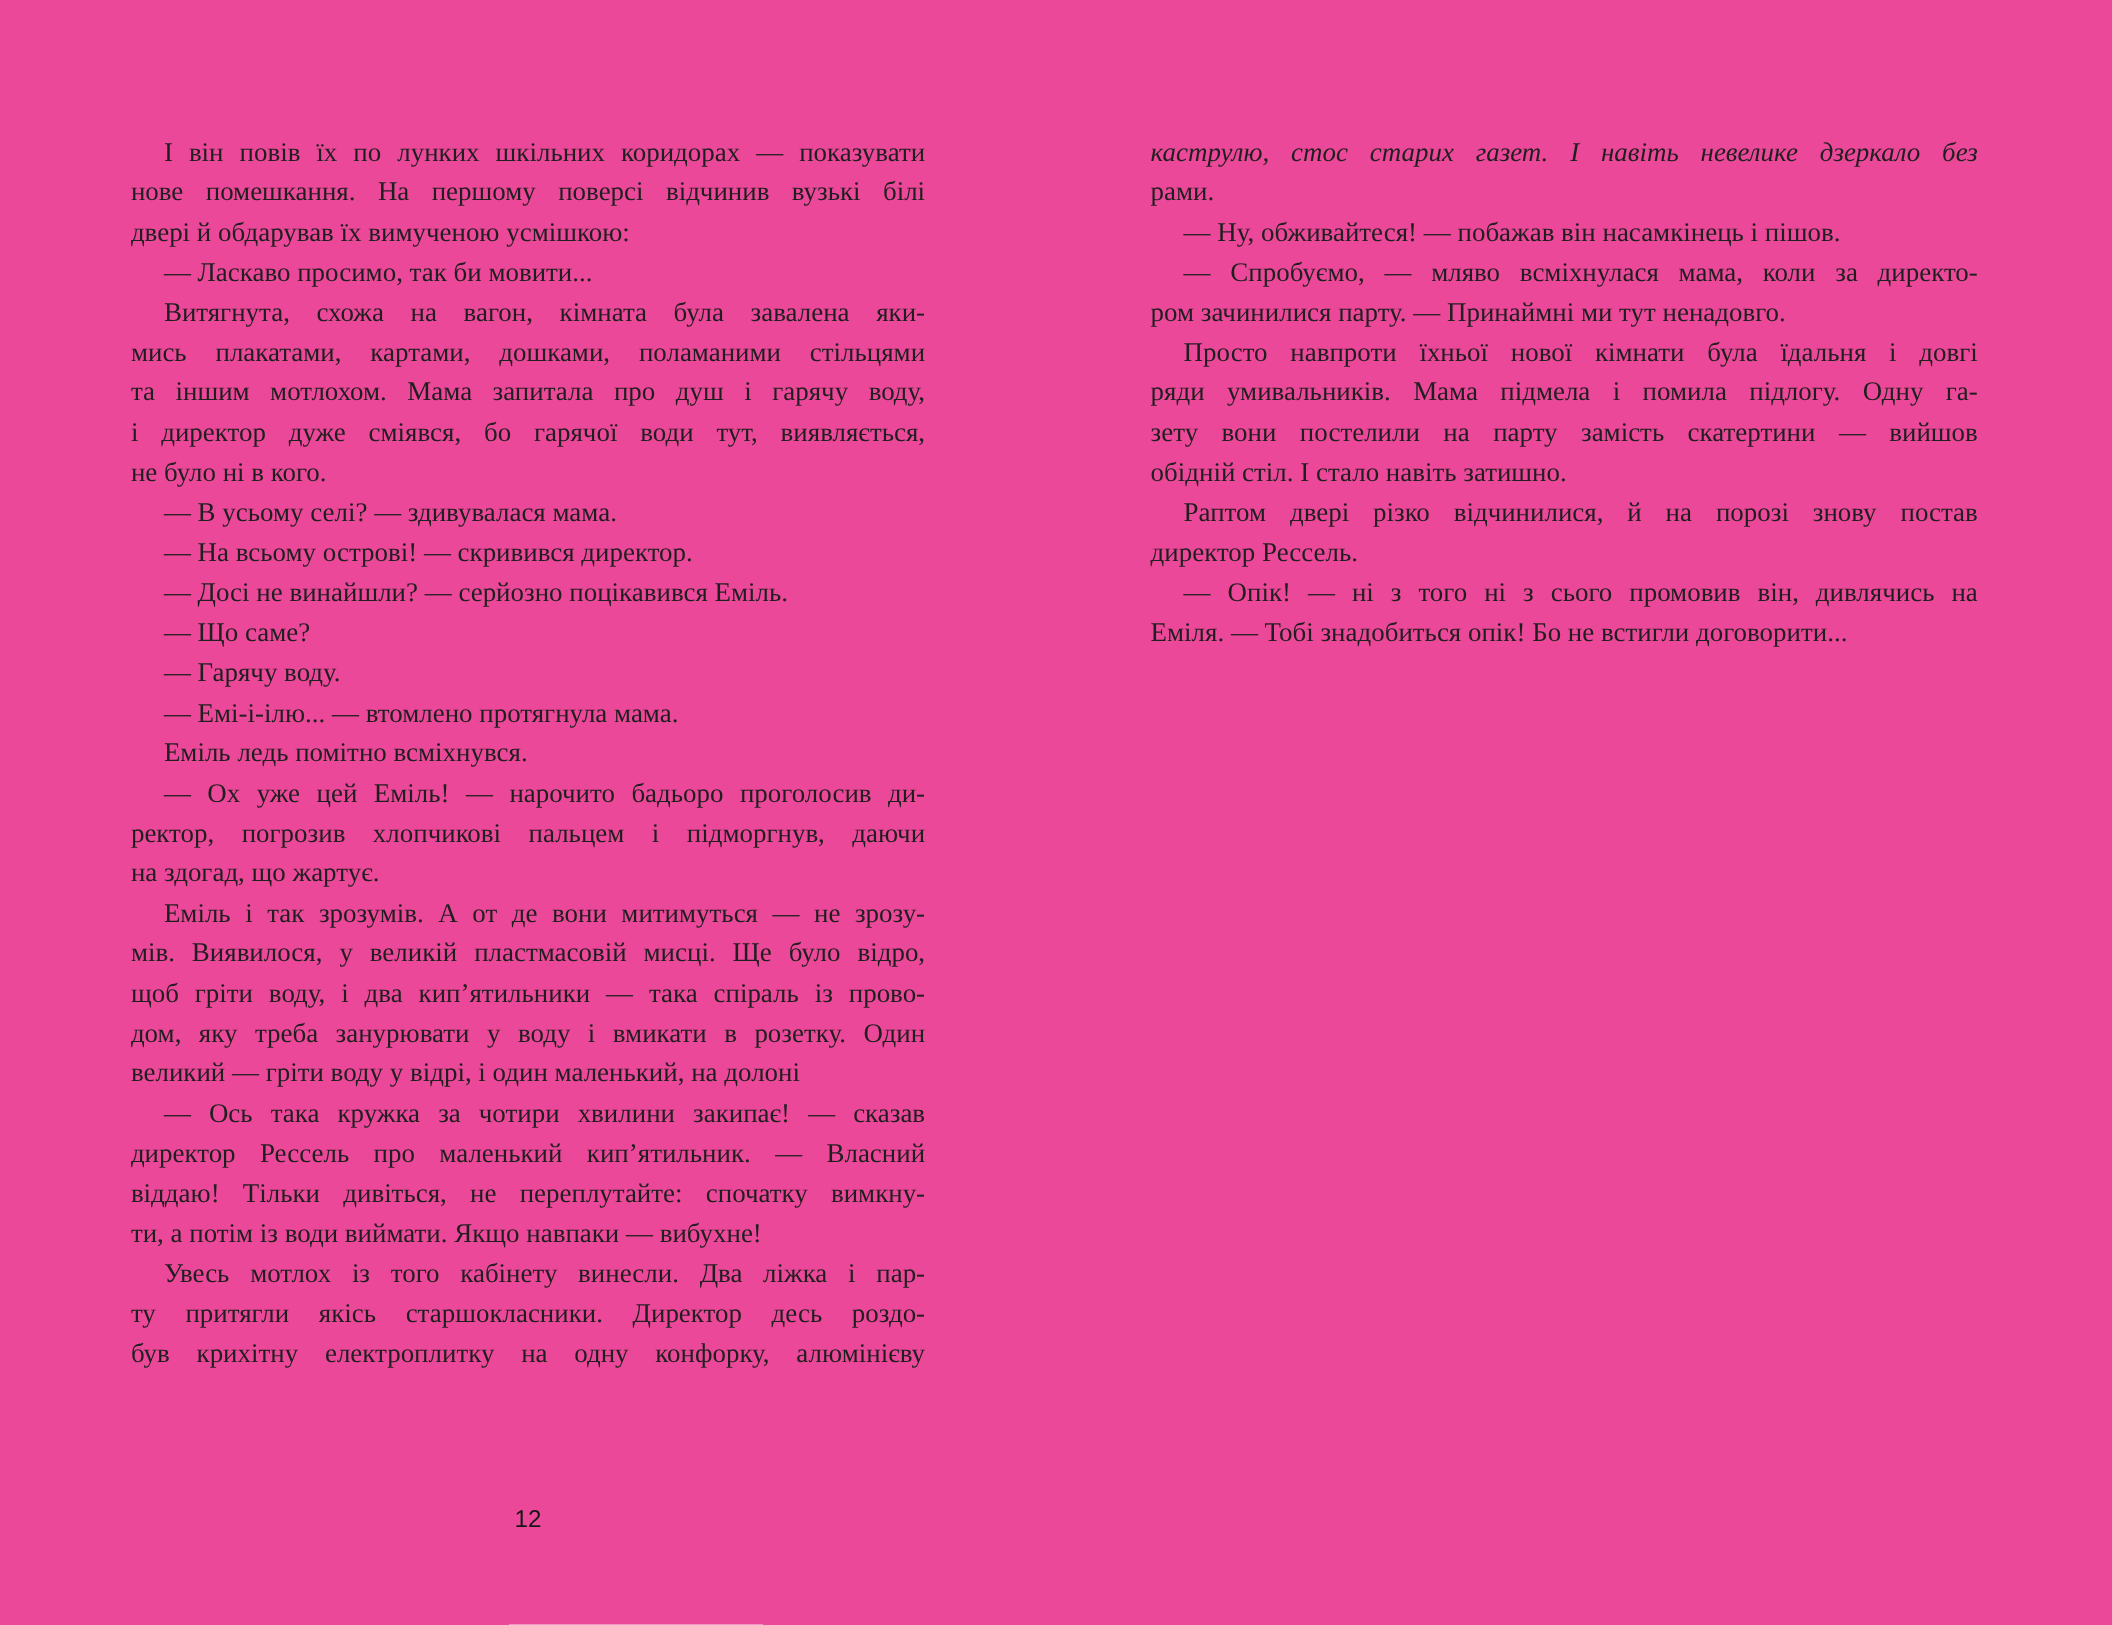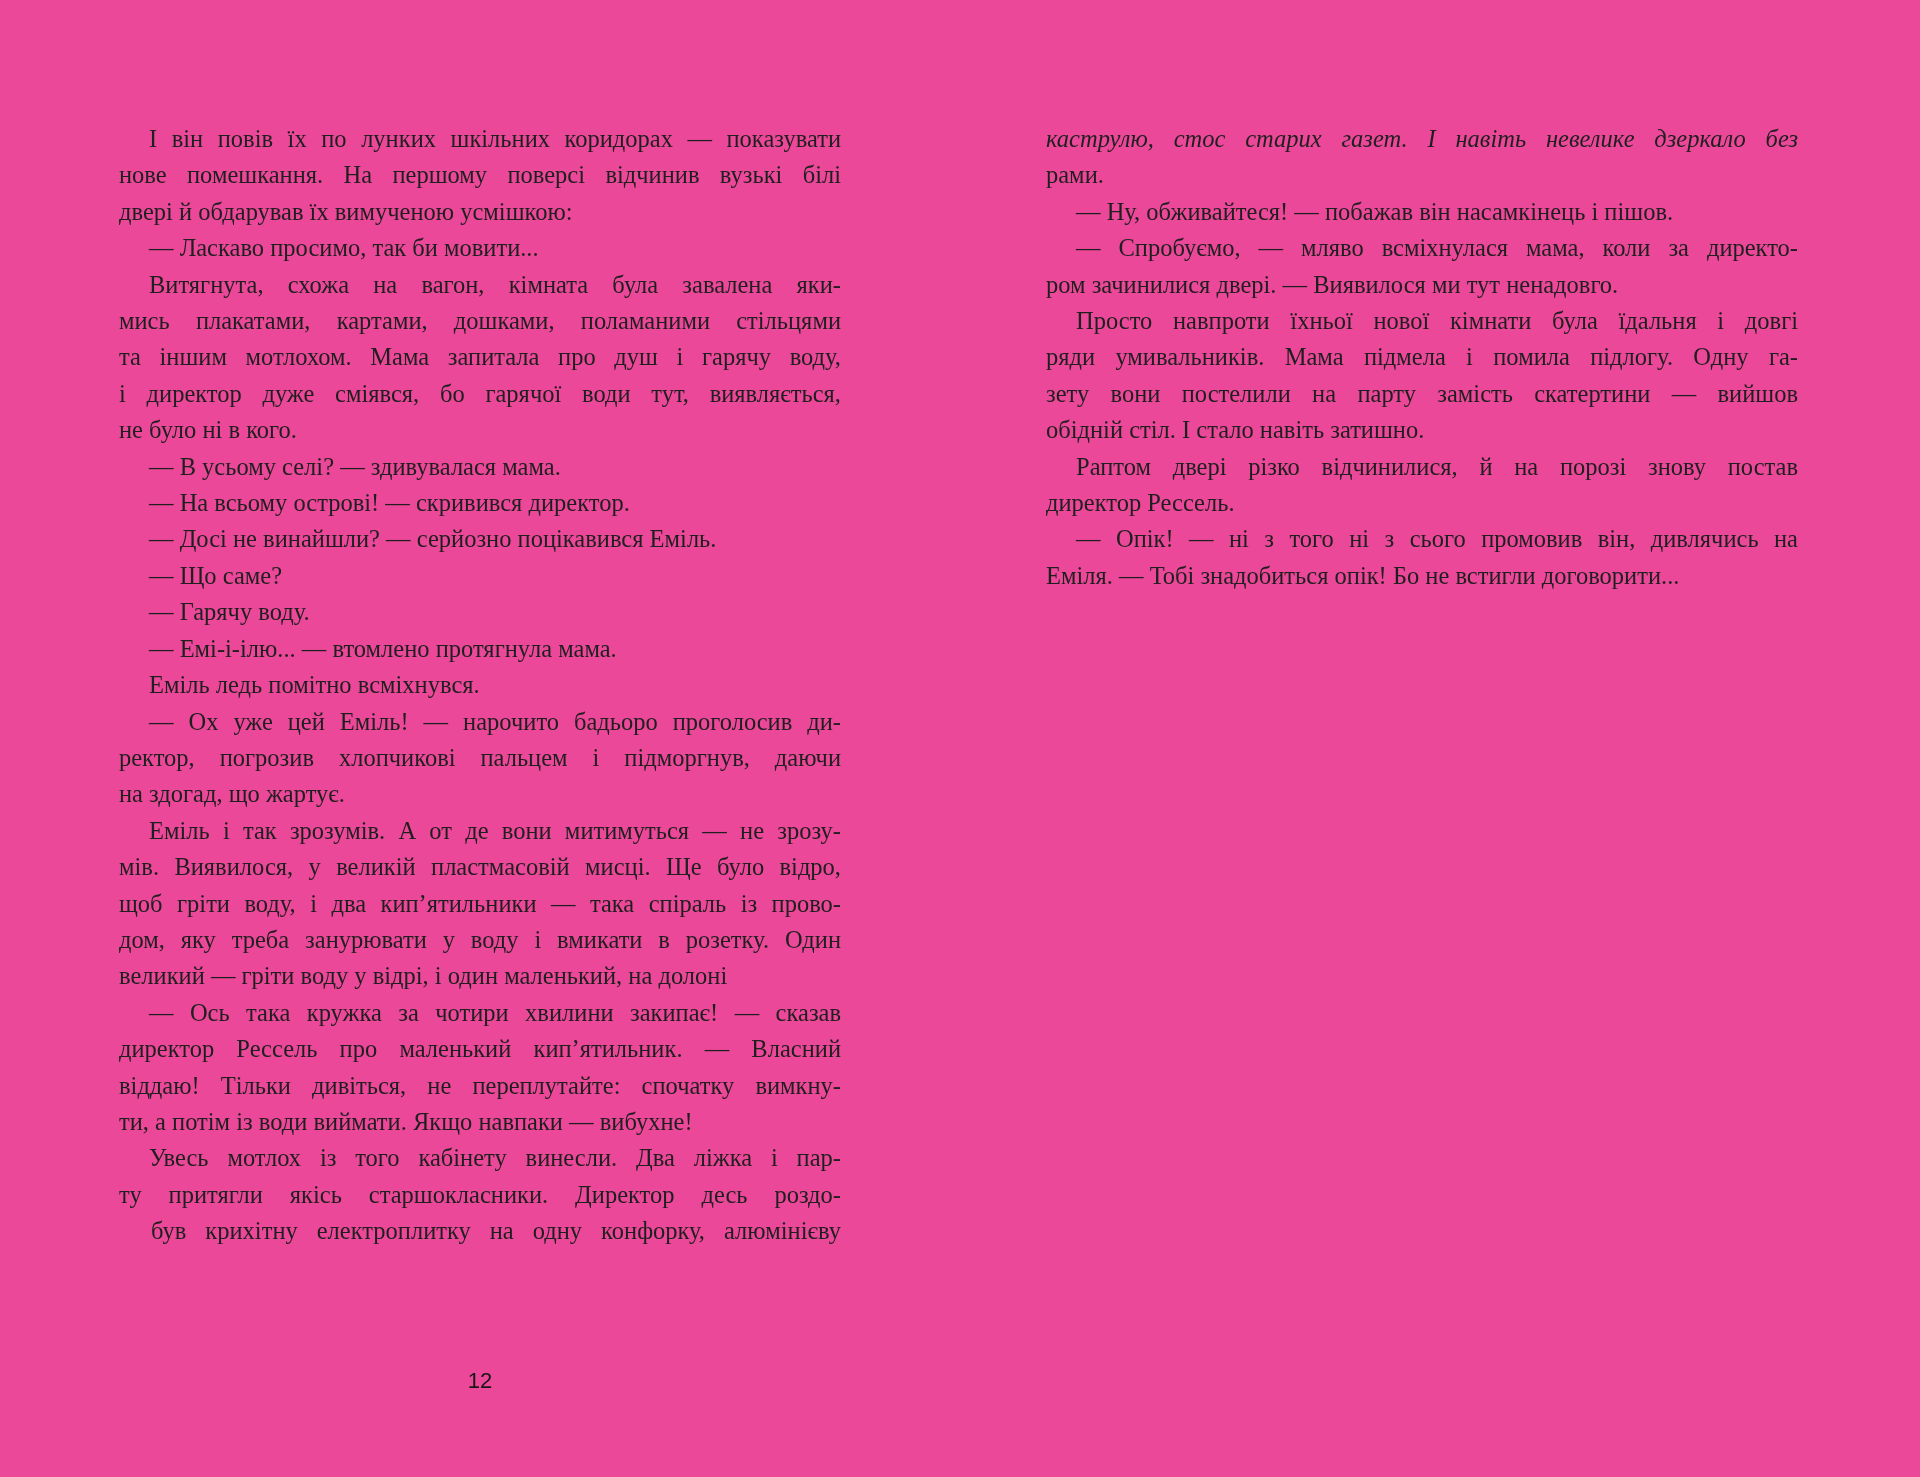--- a/index.html
+++ b/index.html
@@ -27,21 +27,21 @@
 
   .paragraph { margin: 0; padding: 0; }
   .line {
     text-align: justify;
     text-align-last: justify;
     white-space: normal;
   }
   
   .paragraph .line:last-child { text-align-last: left; }
   
-  .paragraph.open .line:last-child { text-align-last: justify; margin-left: 32px; }
+  .paragraph.open .line:last-child { text-align-last: justify; }
   
   .paragraph .line:first-child { text-indent: 30px; }
   
   .paragraph.cont .line:first-child { text-indent: 0; font-style: italic; }
 
   .page-number {
     position: absolute;
     left: 119px;
     width: 722px;
     top: 1368px;
@@ -120,21 +120,21 @@
   <div class="column right">
       <div class="paragraph cont">
         <div class="line">каструлю, стос старих газет. І навіть невелике дзеркало без</div>
         <div class="line">рами.</div>
       </div>
       <div class="paragraph">
         <div class="line">— Ну, обживайтеся! — побажав він насамкінець і пішов.</div>
       </div>
       <div class="paragraph">
         <div class="line">— Спробуємо, — мляво всміхнулася мама, коли за директо-</div>
-        <div class="line">ром зачинилися двері. — Виявилося ми тут ненадовго.</div>
+        <div class="line">ром зачинилися парту. — Принаймні ми тут ненадовго.</div>
       </div>
       <div class="paragraph">
         <div class="line">Просто навпроти їхньої нової кімнати була їдальня і довгі</div>
         <div class="line">ряди умивальників. Мама підмела і помила підлогу. Одну га-</div>
         <div class="line">зету вони постелили на парту замість скатертини — вийшов</div>
         <div class="line">обідній стіл. І стало навіть затишно.</div>
       </div>
       <div class="paragraph">
         <div class="line">Раптом двері різко відчинилися, й на порозі знову постав</div>
         <div class="line">директор Рессель.</div>

